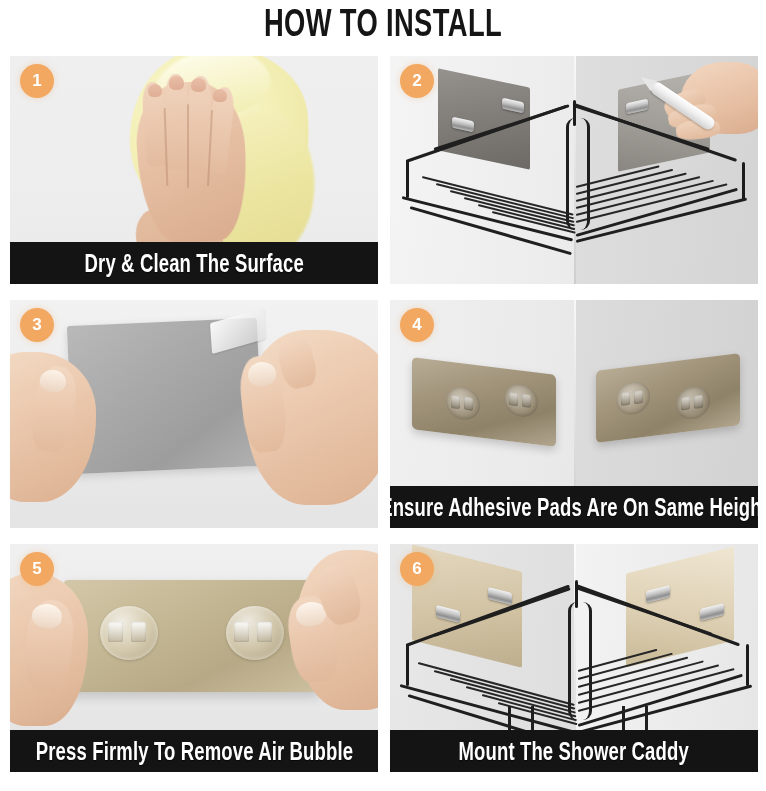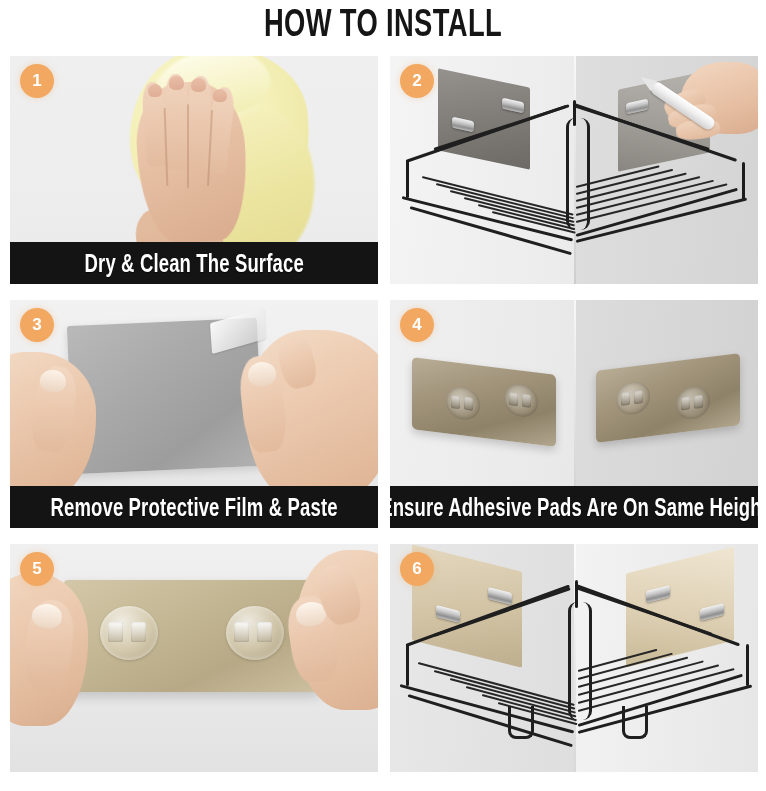--- a/index.html
+++ b/index.html
@@ -349,23 +349,20 @@
         </div>
 
         <div class="handR">
           <div class="hpalm"></div>
           <div class="thumb" style="left:-4px;top:26px;width:42px;height:96px;transform:rotate(-6deg);"></div>
           <div class="tn" style="left:2px;top:32px;width:28px;height:24px;transform:rotate(-6deg);"></div>
           <div class="thumb" style="left:34px;top:6px;width:34px;height:52px;transform:rotate(-14deg);"></div>
         </div>
       </div>
       <div class="badge">3</div>
-      <div class="caption">
-        <span>Remove Protective Film &amp; Paste</span>
-      </div>
     </div>
 
     <div class="panel p4">
       <div class="photo">
         <div class="wallL"></div>
         <div class="wallR"></div>
         <div class="cornerline"></div>
 
         <div class="plate plateL">
           <div class="emboss" style="left:34px;top:24px;"></div>
@@ -396,20 +393,23 @@
         </div>
 
         <div class="h5R">
           <div class="hp"></div>
           <div class="th" style="left:-6px;top:46px;width:46px;height:86px;transform:rotate(-8deg);"></div>
           <div class="thn" style="left:0px;top:52px;width:30px;height:24px;transform:rotate(-8deg);"></div>
           <div class="th" style="left:24px;top:14px;width:38px;height:60px;transform:rotate(-16deg);"></div>
         </div>
       </div>
       <div class="badge">5</div>
+      <div class="caption">
+        <span>Press Firmly To Remove Air Bubble</span>
+      </div>
     </div>
 
     <div class="panel p6">
       <div class="photo">
         <div class="wallL"></div>
         <div class="wallR"></div>
         <div class="cornerline"></div>
 
         <div class="pad padL"></div>
         <div class="pad padR"></div>
@@ -440,16 +440,19 @@
         <div class="wirethin" style="left:188px;top:142px;width:114px;transform:rotate(-15deg);"></div>
         <div class="wirethin" style="left:188px;top:134px;width:98px;transform:rotate(-15deg);"></div>
         <div class="wirethin" style="left:188px;top:126px;width:82px;transform:rotate(-15deg);"></div>
         <div class="wire" style="left:178px;top:58px;width:18px;height:118px;border-radius:9px;background:transparent;border-left:3px solid #1f1f1f;border-right:3px solid #1f1f1f;"></div>
         <div class="wire" style="left:118px;top:162px;width:20px;height:30px;border-radius:0 0 8px 8px;background:transparent;border-left:3px solid #1f1f1f;border-right:3px solid #1f1f1f;border-bottom:3px solid #1f1f1f;"></div>
         <div class="wire" style="left:232px;top:162px;width:20px;height:30px;border-radius:0 0 8px 8px;background:transparent;border-left:3px solid #1f1f1f;border-right:3px solid #1f1f1f;border-bottom:3px solid #1f1f1f;"></div>
         <div class="wirel" style="left:18px;top:150px;width:172px;transform:rotate(17deg);"></div>
         <div class="wirel" style="left:188px;top:180px;width:172px;transform:rotate(-17deg);"></div>
       </div>
       <div class="badge">6</div>
+      <div class="caption">
+        <span>Mount The Shower Caddy</span>
+      </div>
     </div>
 
   </div>
 </div>
 
 </body></html>

